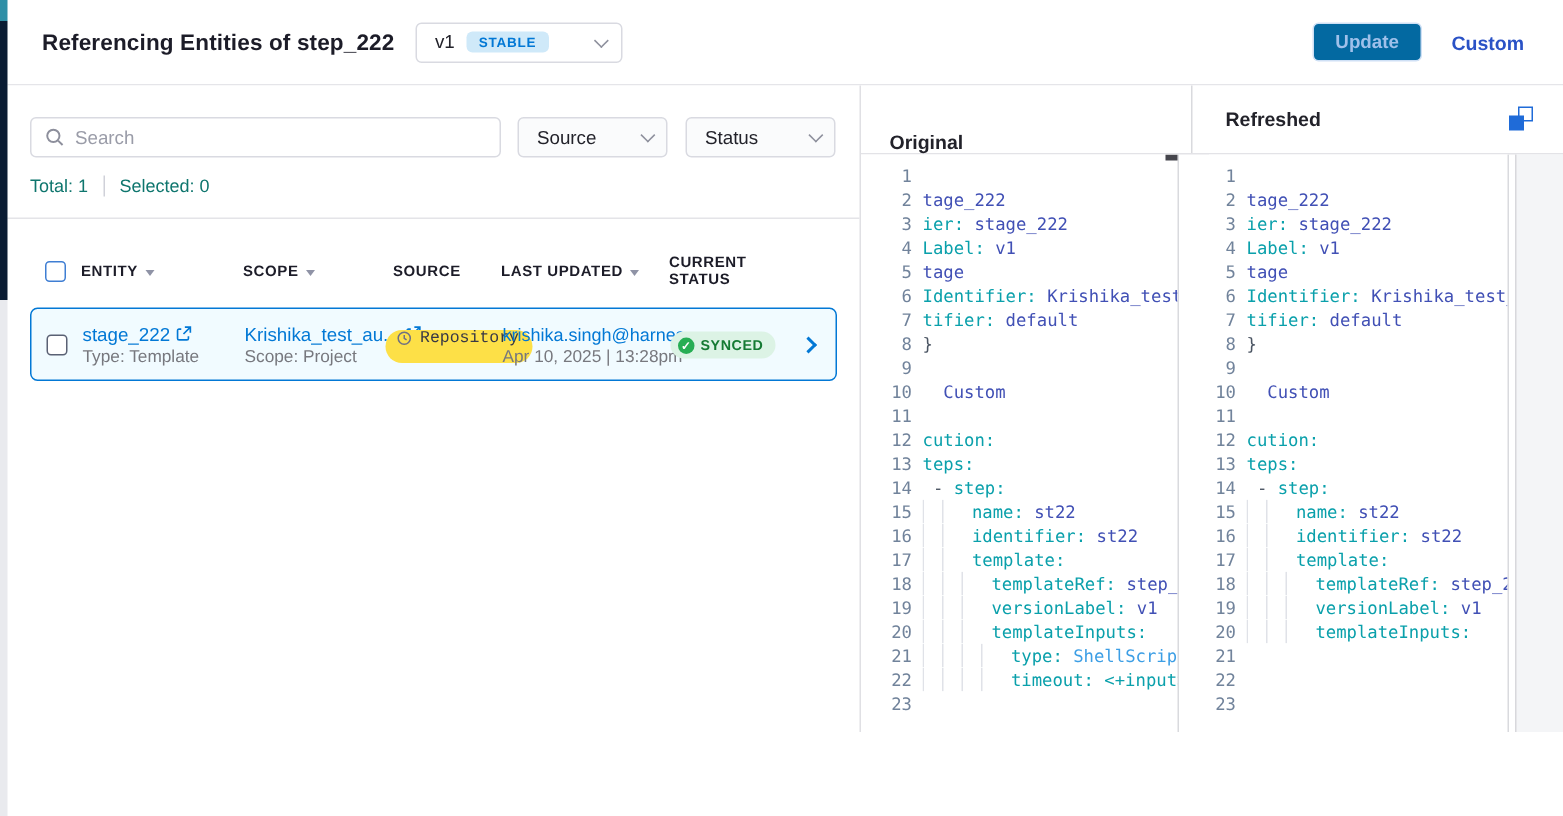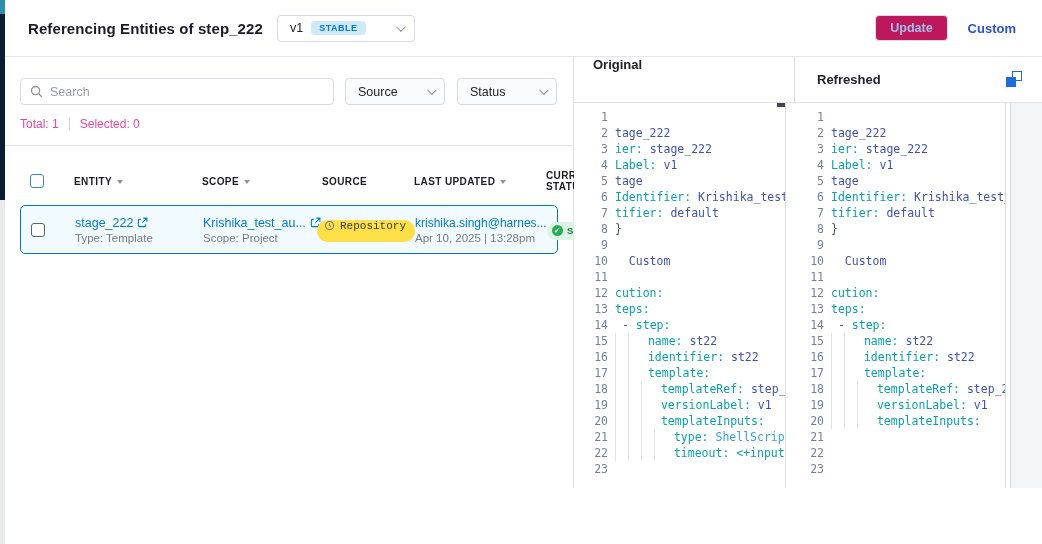--- a/index.html
+++ b/index.html
@@ -15,46 +15,46 @@
   .modal { position:absolute; left:5px; top:0; width:1037px; height:488px; background:#fff; display:flex; flex-direction:column; }
 
   
   .hdr { height:57px; flex:0 0 57px; display:flex; align-items:center; padding:0 26px 0 23px; border-bottom:1px solid #e5e5e9; background:#fff; }
   .hdr-title { font-size:15px; font-weight:700; color:#1c1c28; letter-spacing:.1px; }
   .ver-select { margin-left:14px; height:27px; min-width:138px; border:1px solid #d9dae1; border-radius:4px; background:#fff; display:flex; align-items:center; padding:0 10px 0 12px; gap:8px; cursor:pointer; }
   .ver-label { font-size:12.5px; color:#22222a; }
   .ver-badge { font-size:9px; font-weight:700; letter-spacing:.5px; color:#0278d5; background:#cfe9f9; border-radius:4px; padding:2px 8px; }
   .ver-select .chev { margin-left:22px; }
   .hdr-spacer { flex:1; }
-  .btn-update { height:26px; padding:0 14px; font-size:12.5px; font-weight:700; color:#9fc0ea; background:#be185d; border:1px solid #cfe0f5; border-radius:4px; cursor:default; font-family:inherit; }
+  .btn-update { height:26px; padding:0 14px; font-size:12.5px; font-weight:700; color:#9fc0ea; background:#0369a1; border:1px solid #cfe0f5; border-radius:4px; cursor:default; font-family:inherit; }
   .link-cancel { margin-left:20px; font-size:13px; font-weight:700; color:#2a52c6; cursor:pointer; }
 
   
   .chev { width:7px; height:7px; border-right:1.5px solid #8d8f9c; border-bottom:1.5px solid #8d8f9c; transform:rotate(45deg) translateY(-2px); display:inline-block; }
   .chev-right { width:8px; height:8px; border-top:2px solid #0278d5; border-right:2px solid #0278d5; transform:rotate(45deg); display:inline-block; }
 
   
   .body { flex:1; display:flex; min-height:0; }
   .left-pane { width:569px; flex:0 0 569px; border-right:1px solid #e0e0e4; padding:0 15px; background:#fff; }
 
   .toolbar { margin-top:21px; display:flex; gap:11px; }
   .search-box { flex:1; max-width:314px; height:27px; border:1px solid #d9dae1; border-radius:4px; display:flex; align-items:center; padding:0 9px; gap:7px; background:#fff; }
   .search-box input { border:none; outline:none; flex:1; font-size:12.5px; color:#22222a; font-family:inherit; background:transparent; }
   .search-box input::placeholder { color:#9a9ca8; }
   .sel { width:100px; height:27px; border:1px solid #d9dae1; border-radius:4px; background:#fafbfc; display:flex; align-items:center; justify-content:space-between; padding:0 10px 0 12px; cursor:pointer; }
   .sel-label { font-size:12.5px; color:#22222a; }
   .sel:last-child { margin-left:1px; }
 
-  .totals { margin-top:12px; display:flex; align-items:center; gap:10px; font-size:12px; color:#ec4899; }
+  .totals { margin-top:12px; display:flex; align-items:center; gap:10px; font-size:12px; color:#0f766e; }
   .tot-div { width:1px; height:14px; background:#d0d1d9; }
 
   .pane-divider { height:1px; background:#e4e4e8; margin:14px -15px 0 -15px; }
 
   
-  .tgrid { display:grid; grid-template-columns:24px 108px 100px 72px 112px 88px 1fr; align-items:center;gap:20px; }
+  .tgrid { display:grid; grid-template-columns:24px 108px 100px 72px 112px 88px 1fr; align-items:center; }
   .thead { margin-top:22px; padding:0 10px; height:26px; }
   .th { font-size:10px; font-weight:700; color:#1c1c28; letter-spacing:.4px; display:flex; align-items:center; gap:5px; }
   .sort { display:inline-flex; flex-direction:column; gap:2px; cursor:pointer; }
   .sort i { width:0; height:0; border-left:3.5px solid transparent; border-right:3.5px solid transparent; display:block; }
   .sort .up { border-bottom:4px solid #9becc; border-bottom-color:#8f93a6; }
   .sort .dn { border-top:4px solid #8f93a6; }
   .cb { width:14px; height:14px; border-radius:3px; background:#fff; display:inline-block; cursor:pointer; }
   .cb-h { border:1.5px solid #3f7ed3; }
   .cb-r { border:1.5px solid #5a6174; }
 
@@ -64,21 +64,21 @@
   .ext { flex:0 0 auto; }
   .chip-src { display:inline-flex; align-items:flex-start; gap:5px; height:22px; padding:0 9px 0 7px; background:#fde047; border-radius:11px; font-size:11px; color:#383946; margin-left:-6px; white-space:nowrap;font-family:Liberation Mono, monospace; }
   .cell-upd .cell-main { font-size:12px; }
   .chip-status { display:inline-flex; align-items:center; gap:4px; height:18px; padding:0 8px 0 5px; background:#dcf3e5; border-radius:9px; font-size:9.5px; font-weight:700; letter-spacing:.4px; color:#157a33; }
   .check-dot { width:11px; height:11px; border-radius:50%; background:#27ae54; color:#fff; font-size:8px; line-height:11px; text-align:center; display:inline-block; font-weight:700; }
   .row-chev { justify-self:end; padding-right:6px; }
 
   
   .right-pane { flex:1; display:flex; flex-direction:column; min-width:0; }
   .diff-header { height:46px; flex:0 0 46px; border-bottom:1px solid #e3e3e7; display:flex; align-items:center; background:#fff; }
-  .dh-left { width:221px; flex:0 0 221px; height:100%; border-right:1px solid #d9dade; display:flex; align-items:flex-start; padding-left:19px; }
+  .dh-left { width:221px; flex:0 0 221px; height:100%; border-right:1px solid #d9dade; display:flex; align-items:flex-end; padding-left:19px; }
   .dh-right { flex:1; height:100%; display:flex; align-items:center; padding-left:22px; padding-right:20px; }
   .dh-title { font-size:13px; font-weight:700; color:#22222a; }
   .dh-spacer { flex:1; }
   .copy-icon { position:relative; width:17px; height:17px; cursor:pointer; display:inline-block; }
   .copy-icon .back { position:absolute; right:0; top:0; width:10px; height:10px; border:1.5px solid #1f6bd8; background:#fff; }
   .copy-icon .front { position:absolute; left:1px; bottom:1px; width:10px; height:10px; background:#1f6bd8; }
 
   .diff-body { flex:1; display:flex; min-height:0; position:relative; }
   .code-panel { height:100%; border-right:1px solid #d9dade; padding-top:6px; position:relative; overflow:hidden; background:#fff; }
   .panel-l { width:212px; flex:0 0 212px; }

